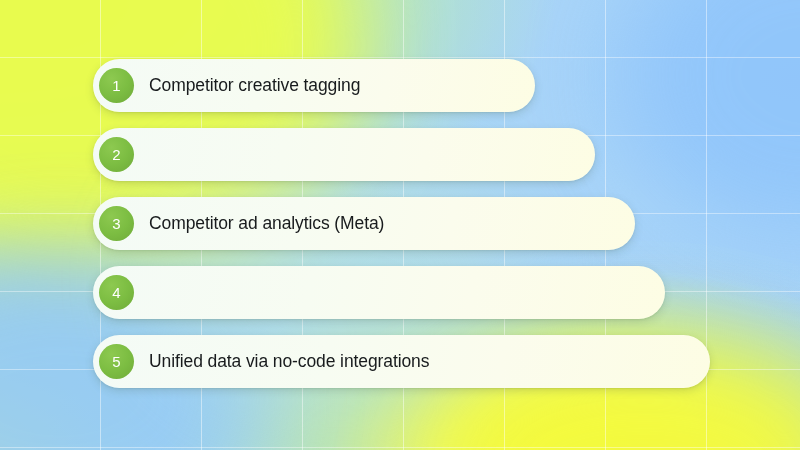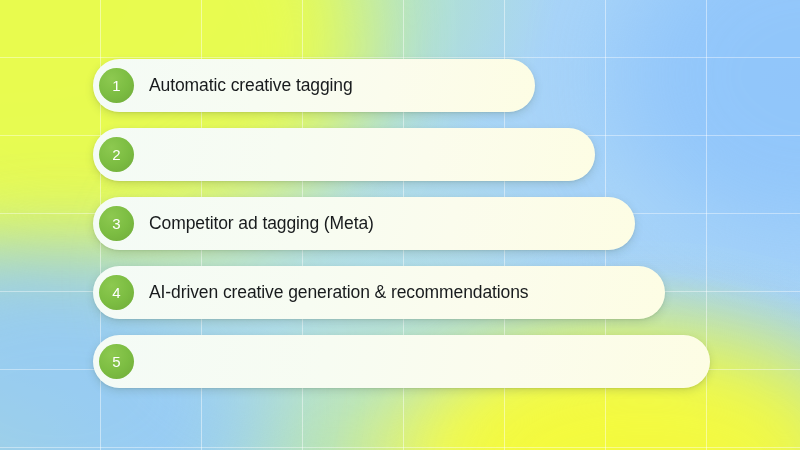--- a/index.html
+++ b/index.html
@@ -93,29 +93,29 @@
   <div class="bg-blob blob-c"></div>
   <div class="bg-blob blob-d"></div>
   <div class="bg-blob blob-e"></div>
   <div class="bg-blob blob-b"></div>
   <div class="bg-grid"></div>
 </div>
 
 <div id="pill-list">
     <div class="pill" style="width: 442px;">
       <div class="badge">1</div>
-      <div class="pill-label">Automatic creative tagging</div>
+      <div class="pill-label">Competitor creative tagging</div>
     </div>
     <div class="pill" style="width: 502px;">
       <div class="badge">2</div>
     </div>
     <div class="pill" style="width: 542px;">
       <div class="badge">3</div>
-      <div class="pill-label">Competitor ad tagging (Meta)</div>
+      <div class="pill-label">Competitor ad analytics (Meta)</div>
     </div>
     <div class="pill" style="width: 572px;">
       <div class="badge">4</div>
-      <div class="pill-label">AI-driven creative generation &amp; recommendations</div>
     </div>
     <div class="pill" style="width: 617px;">
       <div class="badge">5</div>
+      <div class="pill-label">Unified data via no-code integrations</div>
     </div>
   </div>
 
 </body></html>

